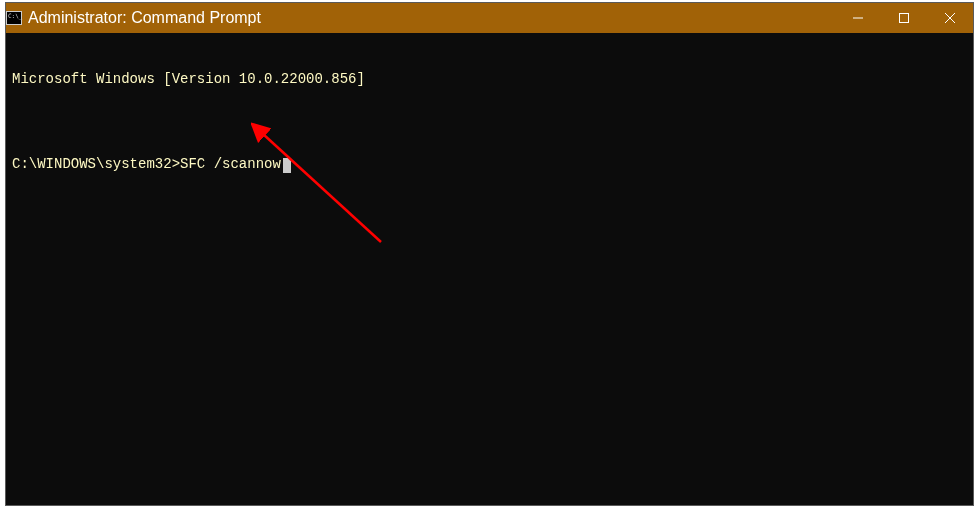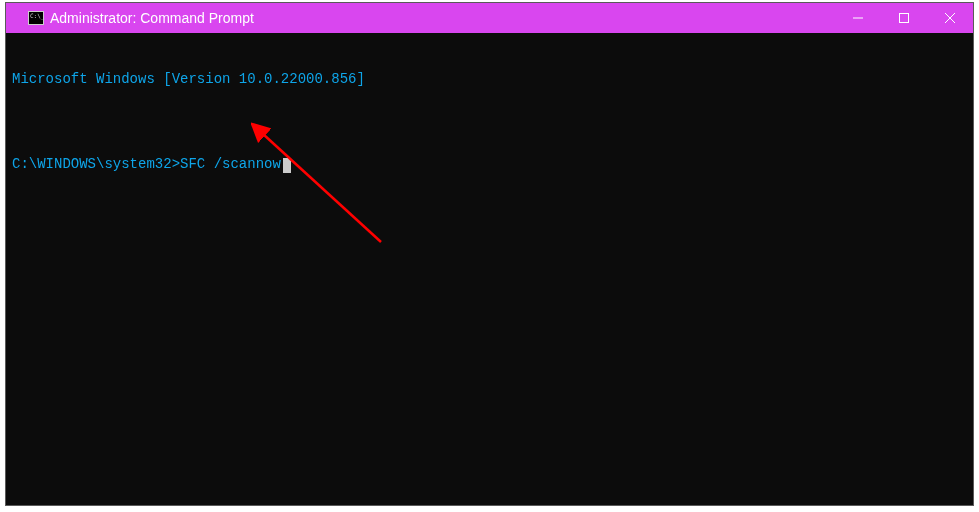--- a/index.html
+++ b/index.html
@@ -21,27 +21,27 @@
       top: 2px;
       width: 969px;
       height: 504px;
       background: #0c0c0c;
       border: 1px solid #5a5a5a;
       display: flex;
       flex-direction: column;
     }
     .titlebar {
       height: 30px;
-      background: #d946ef;
+      background: #a16207;
       display: flex;
       align-items: center;
-      padding-left: 22px;
+      padding-left: 0;
       color: #ffffff;
       font-family: 'Segoe UI', Tahoma, sans-serif;
-      font-size: 14px;
+      font-size: 16px;
     }
     .titlebar-icon {
       width: 16px;
       height: 14px;
       border: 1px solid #cccccc;
       margin-right: 6px;
       position: relative;
       background: #000;
     }
     .titlebar-icon::before {
@@ -73,21 +73,21 @@
       color: #ffffff;
     }
     .win-btn svg {
       stroke: #ffffff;
       fill: none;
     }
     .terminal-body {
       flex: 1;
       background: #0c0c0c;
       padding: 4px 6px;
-      color: #0ea5e9;
+      color: #fef9c3;
       font-size: 14px;
       line-height: 17px;
       font-family: Consolas, 'Courier New', monospace;
       white-space: pre;
       position: relative;
     }
     .terminal-line {
       display: block;
     }
     .prompt-line {

